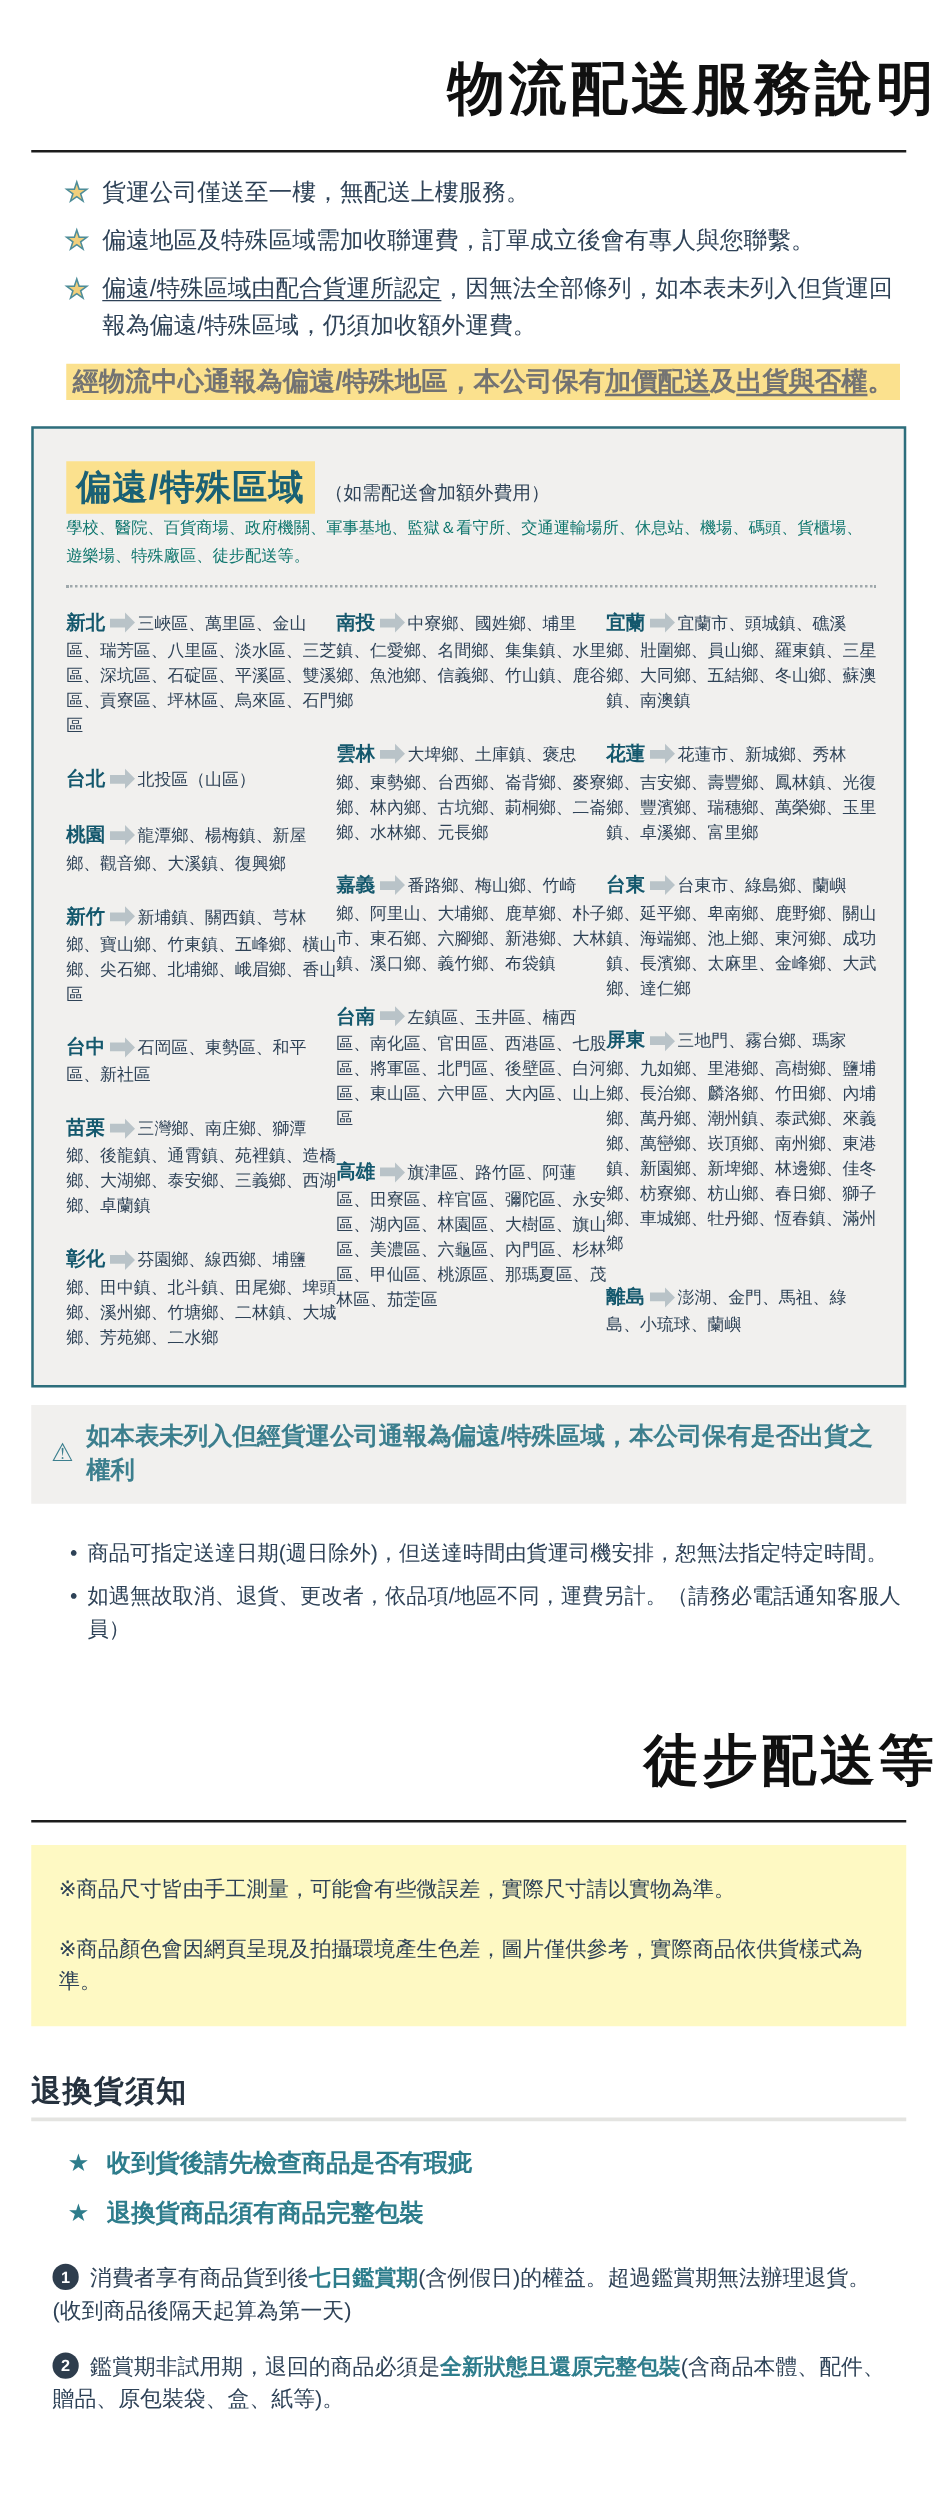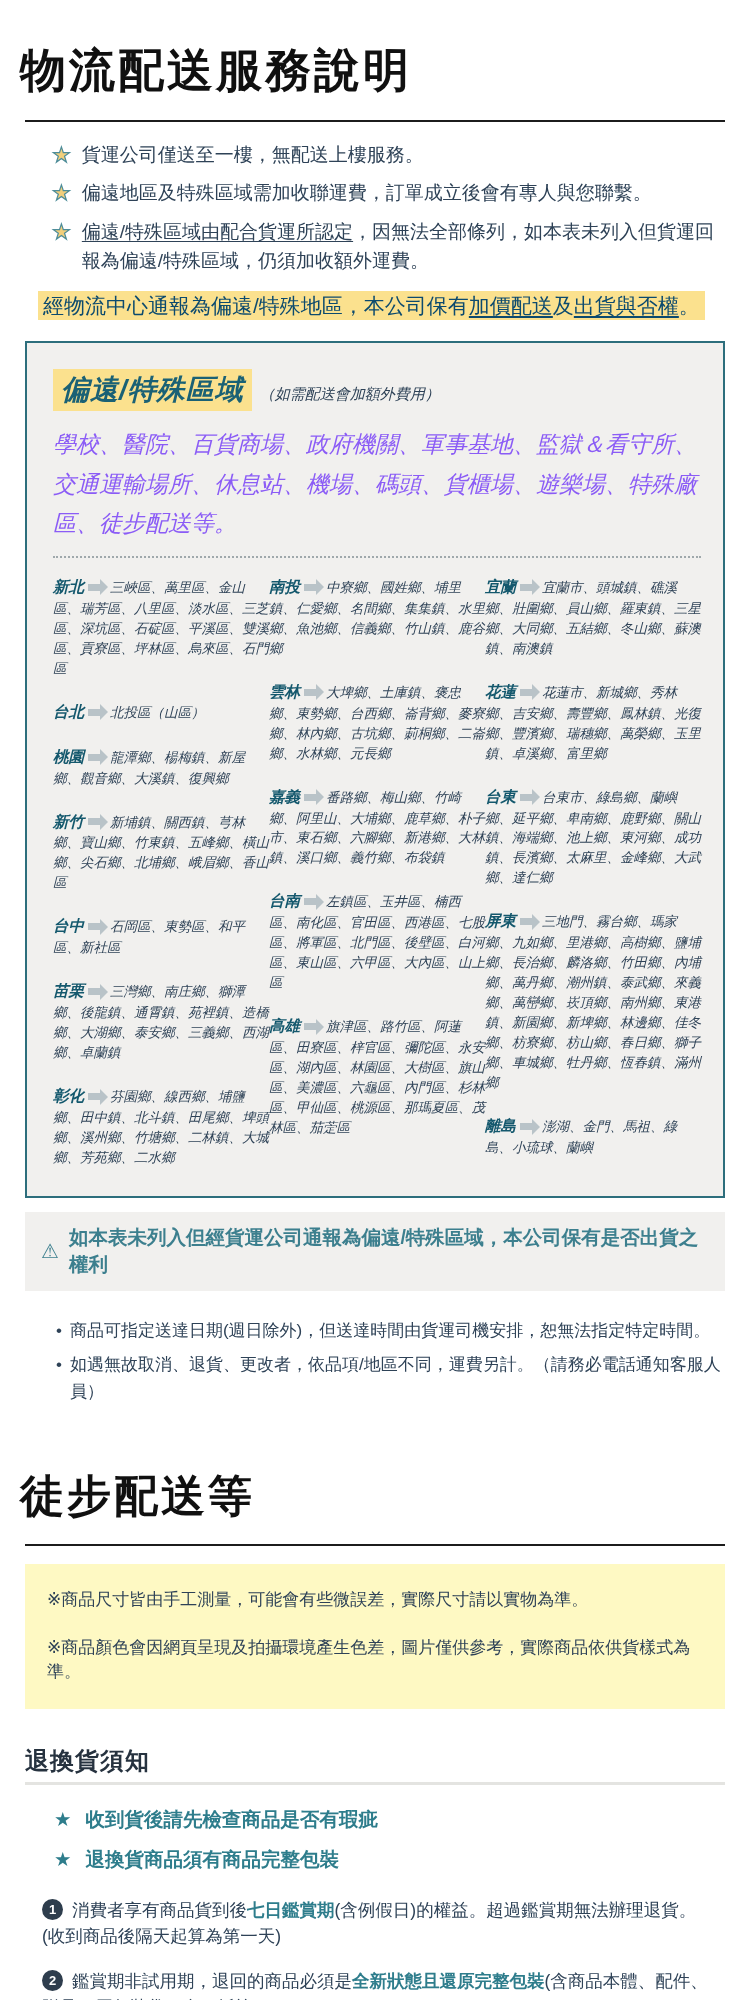--- a/index.html
+++ b/index.html
@@ -7,42 +7,42 @@
     width:750px;
     font-family:"Liberation Sans","DejaVu Sans",sans-serif;
     color:#2e4257;
   }
   .page{width:750px;box-sizing:border-box;padding:40px 0 36px;}
 
   
   .main-title{
     font-family:"DejaVu Serif","Liberation Serif",serif;
     font-weight:700;font-size:46px;letter-spacing:3px;
-    text-align:left;color:#101010;margin:0 0 18px;padding-left:20px;
+    text-align:right;color:#101010;margin:0 0 18px;padding-left:20px;
   }
   .title-rule{border:none;border-top:2px solid #1c1c1c;margin:0 25px;}
 
   
   .star-list{margin:18px 34px 0 52px;}
   .star-row{display:flex;font-size:19px;line-height:1.55;margin-bottom:9px;color:#2e4257;}
   .star-ico{
     color:#f1cf7c;-webkit-text-stroke:1.2px #4e8d99;
     font-size:21px;line-height:1.4;margin-right:11px;flex:0 0 auto;
   }
 
   
-  .highlight-line{margin:14px 30px 0 38px;font-size:21px;font-weight:normal;line-height:1.5;color:#0c4a6e;}
+  .highlight-line{margin:14px 30px 0 38px;font-size:21px;font-weight:bold;line-height:1.5;color:#737373;text-align:right;}
   .hl-bg{background:#fbe18e;padding:3px 5px;box-decoration-break:clone;-webkit-box-decoration-break:clone;}
 
   
-  .remote-box{margin:20px 25px 0;border:2px solid #2d6e7c;background:#f1f0ee;padding:26px 22px 6px 26px;font-style:italic;}
+  .remote-box{margin:20px 25px 0;border:2px solid #2d6e7c;background:#f1f0ee;padding:26px 22px 6px 26px;}
   .remote-head{display:flex;align-items:baseline;}
   .remote-title{font-size:28px;font-weight:800;color:#1a6175;background:#fbe18e;padding:2px 8px;letter-spacing:1px;}
   .remote-note{font-size:15px;margin-left:8px;color:#2e4257;}
-  .remote-intro{font-size:23px;line-height:1.72;margin-top:14px;color:#8b5cf6;}
+  .remote-intro{font-size:13px;line-height:1.72;color:#0f766e;}
   .dotted-rule{border:none;border-top:2px dotted #9fa8ab;margin:12px 0 18px;}
   .region-columns{display:flex;}
   .region-col{flex:1;min-width:0;}
   .region-block{margin-bottom:22px;font-size:13.5px;line-height:1.48;color:#2e4257;}
   .region-name{color:#14586d;font-weight:bold;font-size:15.5px;}
   .region-arrow{display:inline-block;width:12px;height:7px;background:#b9c3c8;margin:0 10px 2px 4px;position:relative;vertical-align:middle;}
   .region-arrow::after{
     content:"";position:absolute;left:12px;top:-4.5px;
     border-left:8px solid #b9c3c8;border-top:8px solid transparent;border-bottom:8px solid transparent;
   }

